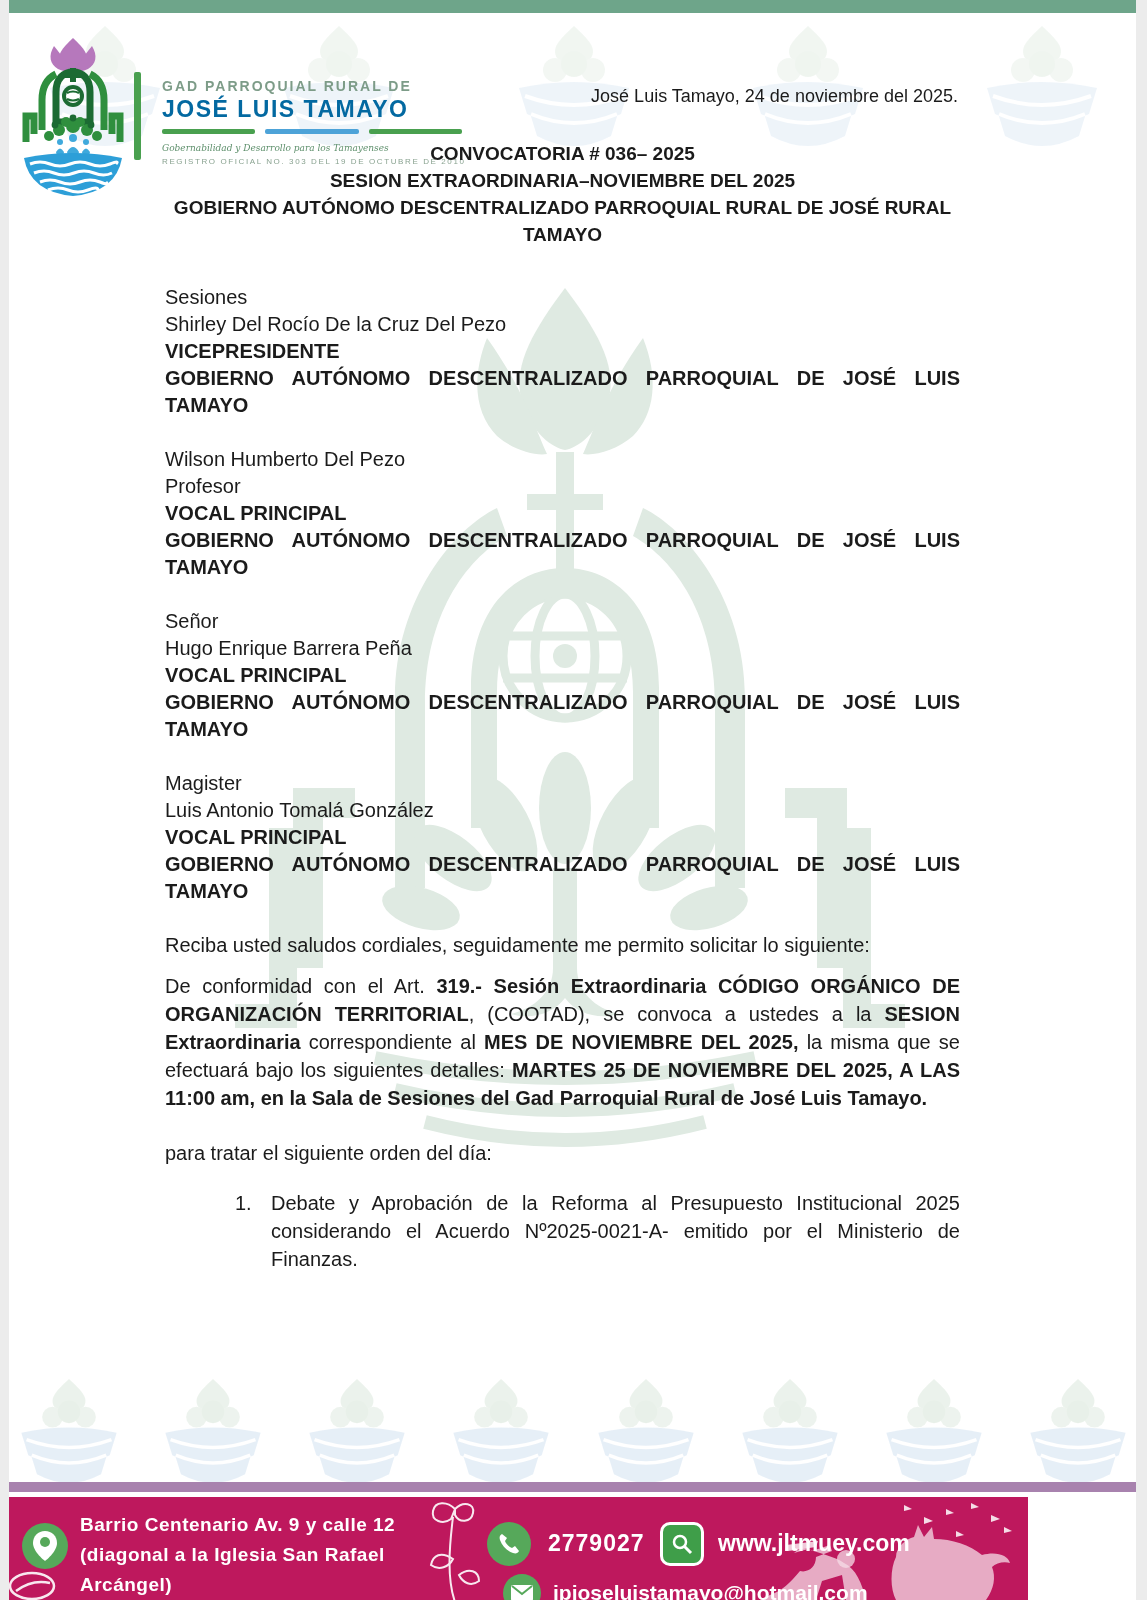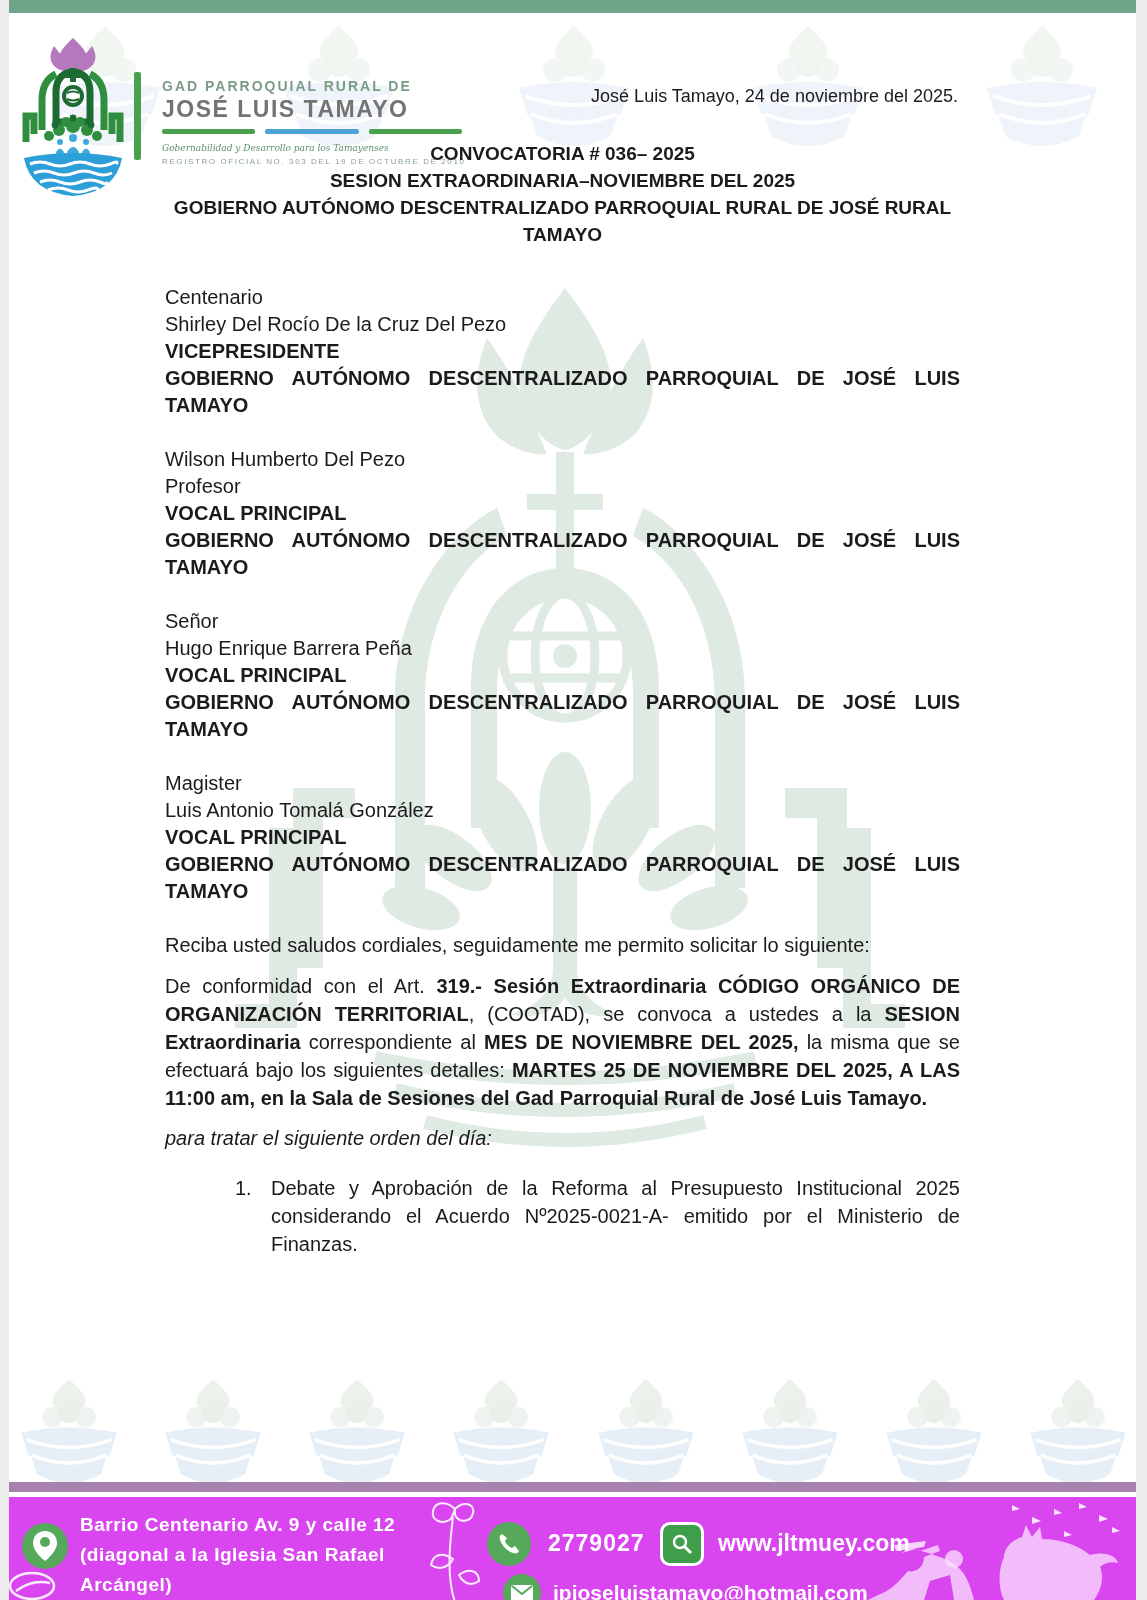--- a/index.html
+++ b/index.html
@@ -18,46 +18,46 @@
   .wm-row-bottom{top:1372px;height:115px;opacity:.5;padding:0 4px;}
   .wm-row svg{width:150px;height:150px;flex:0 0 auto;}
   .wm-row-bottom svg{width:130px;height:130px;}
   
   .wm-center{position:absolute;left:235px;top:268px;width:670px;height:890px;z-index:0;pointer-events:none;}
   
   .crest{position:absolute;left:12px;top:30px;width:122px;height:168px;z-index:2;}
   .hdr-divider{position:absolute;left:134px;top:72px;width:7px;height:88px;background:#49a04f;border-radius:2px;z-index:2;}
   .hdr-text{position:absolute;left:162px;top:78px;z-index:2;width:330px;}
   .hdr-small{font-size:14px;letter-spacing:2px;color:#7d9c88;font-weight:700;}
-  .hdr-name{font-size:23px;font-weight:700;color:#737373;letter-spacing:1.5px;margin-top:2px;}
+  .hdr-name{font-size:23px;font-weight:700;color:#0369a1;letter-spacing:1.5px;margin-top:2px;}
   .hdr-underline{display:flex;gap:10px;margin-top:6px;width:300px;}
   .hdr-underline span{height:5px;flex:1;border-radius:2px;}
   .u-green{background:#49a04f;}
   .u-blue{background:#4da3d8;}
   .hdr-tagline{margin-top:9px;font-family:"DejaVu Serif",serif;font-style:italic;font-size:9px;color:#5d8f6b;}
   .hdr-registro{margin-top:4px;font-size:8px;letter-spacing:1.6px;color:#8aa391;}
   
   .date-line{position:absolute;top:86px;right:189px;font-size:18px;z-index:2;}
   .title-block{position:absolute;left:165px;top:140px;width:795px;text-align:center;
     font-size:19px;font-weight:700;line-height:27px;z-index:2;}
   .doc{position:absolute;left:165px;top:284px;width:795px;z-index:2;font-size:20px;line-height:27px;}
   .recipient{margin-bottom:27px;}
   .recipient .r-role{font-weight:700;}
   .recipient .r-org{font-weight:700;text-align:justify;}
   .line-gap{margin-top:14px;}
   .salutation{margin-top:50px;}
   .para{margin-top:13px;text-align:justify;line-height:28px;}
   .b{font-weight:700;}
-  .order-intro{margin-top:13px;font-style:italic;}
+  .order-intro{margin-top:28px;}
   .order-item{margin-top:22px;display:flex;line-height:28px;}
   .li-num{width:36px;flex:0 0 auto;margin-left:70px;}
   .li-text{flex:1;text-align:justify;}
   
   .footer-purple{position:absolute;left:0;top:1482px;width:1147px;height:10px;background:#a882ae;z-index:4;}
-  .footer-green{position:absolute;left:0;top:1497px;width:1136px;height:103px;background:#d946ef;z-index:4;overflow:hidden;color:#ffffff;}
+  .footer-green{position:absolute;left:0;top:1497px;width:1028px;height:103px;background:#be185d;z-index:4;overflow:hidden;color:#ffffff;}
   .f-pin{position:absolute;left:22px;top:26px;width:46px;height:46px;border-radius:50%;background:#56a85a;display:flex;align-items:center;justify-content:center;}
   .f-address{position:absolute;left:80px;top:13px;font-size:19px;font-weight:700;line-height:30px;letter-spacing:.5px;}
   .f-flower{position:absolute;left:425px;top:2px;}
   .f-circle{position:absolute;width:44px;height:44px;border-radius:50%;background:#56a85a;display:flex;align-items:center;justify-content:center;}
   .f-phone-c{left:487px;top:25px;}
   .f-mail-c{left:503px;top:77px;width:38px;height:38px;}
   .f-web-c{left:660px;top:25px;border-radius:10px;background:#3f9e49;border:3px solid #ffffff;box-sizing:border-box;}
   .f-phone-t{position:absolute;left:548px;top:33px;font-size:23px;font-weight:700;letter-spacing:1px;}
   .f-web-t{position:absolute;left:718px;top:33px;font-size:23px;font-weight:700;}
   .f-mail-t{position:absolute;left:553px;top:84px;font-size:21px;font-weight:700;}
@@ -338,21 +338,21 @@
 
   <div class="title-block">
     <div>CONVOCATORIA # 036– 2025</div>
     <div>SESION EXTRAORDINARIA–NOVIEMBRE DEL 2025</div>
     <div>GOBIERNO AUTÓNOMO DESCENTRALIZADO PARROQUIAL RURAL DE JOSÉ RURAL TAMAYO</div>
   </div>
 
   <div class="doc">
 
     <div class="recipient">
-      <div>Centenario</div>
+      <div>Sesiones</div>
       <div>Shirley Del Rocío De la Cruz Del Pezo</div>
       <div class="r-role">VICEPRESIDENTE</div>
       <div class="r-org">GOBIERNO AUTÓNOMO DESCENTRALIZADO PARROQUIAL DE JOSÉ LUIS TAMAYO</div>
     </div>
 
     <div class="recipient">
       <div>Wilson Humberto Del Pezo</div>
       <div>Profesor</div>
       <div class="r-role">VOCAL PRINCIPAL</div>
       <div class="r-org">GOBIERNO AUTÓNOMO DESCENTRALIZADO PARROQUIAL DE JOSÉ LUIS TAMAYO</div>

